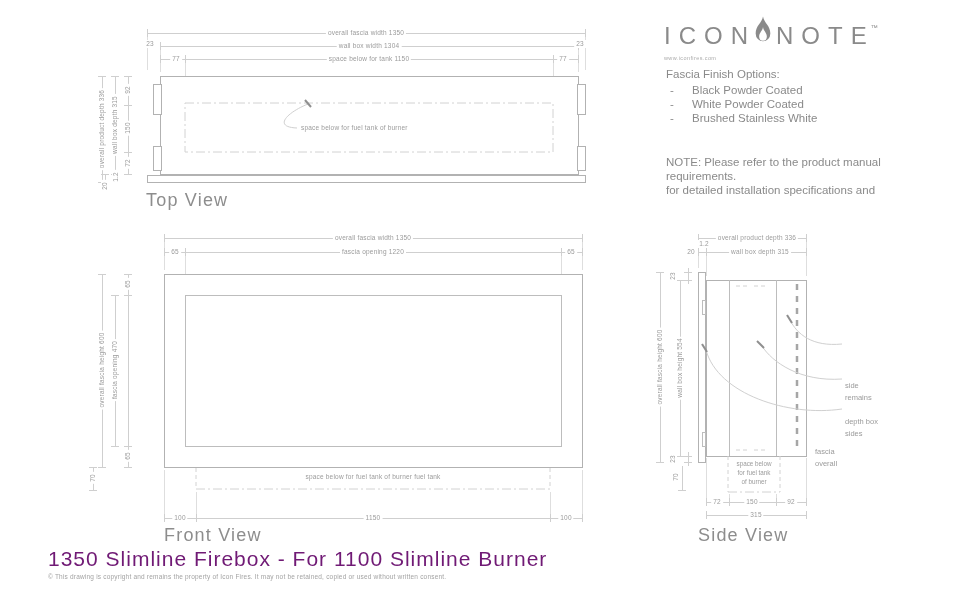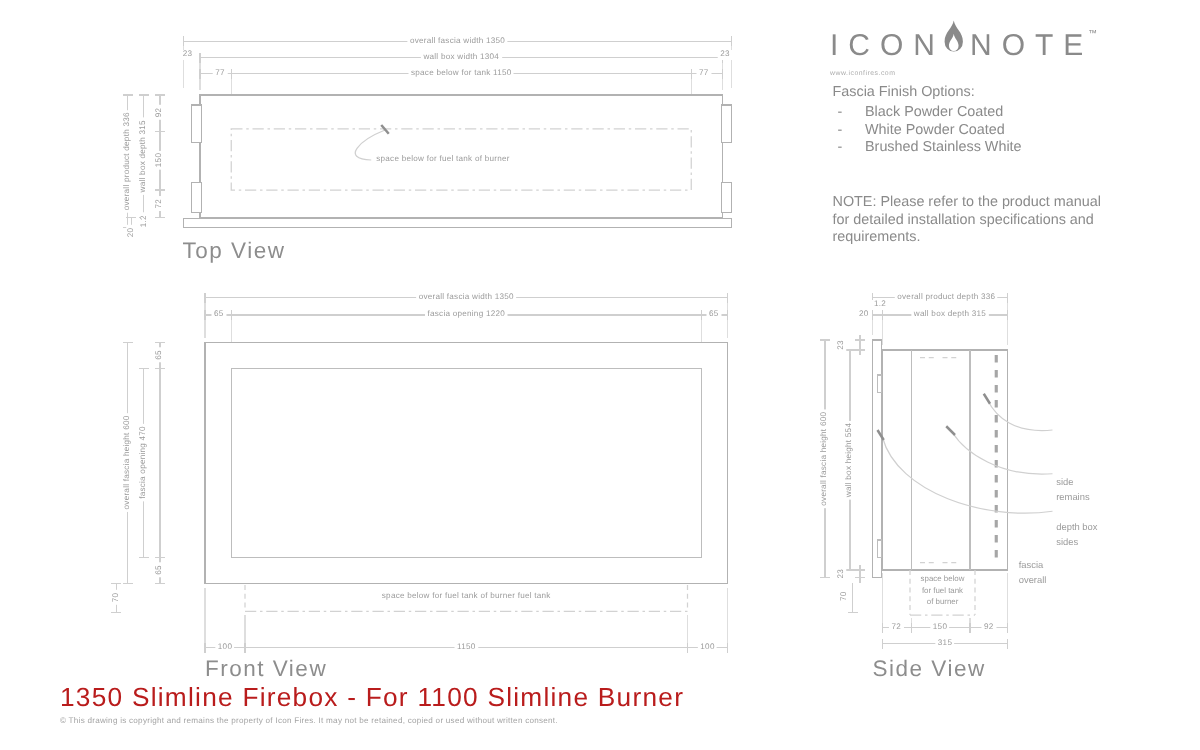--- a/index.html
+++ b/index.html
@@ -32,21 +32,21 @@
   .brand-tm { font-size:7px; position:relative; top:-9px; left:-4px; }
   .brand-site { font-size:5.5px; color:#ababab; letter-spacing:0.4px; margin-top:1px; }
 
   .infoblock { position:absolute; left:666px; top:68px; color:#8a8a8a; width:260px; }
   .info-title { font-size:11.5px; margin:0 0 3px 0; }
   .info-list { list-style:none; margin:0; padding:0; }
   .info-list li { display:flex; font-size:11.5px; line-height:14px; }
   .info-list .dash { width:22px; padding-left:4px; }
   .noteblock { position:absolute; left:666px; top:131px; color:#8a8a8a; font-size:11.5px; line-height:14px; width:240px;margin-top:24px; }
 
-  .drawing-title { position:absolute; left:48px; top:547px; font-size:21px; color:#b91c1c; letter-spacing:1px; white-space:nowrap; }
+  .drawing-title { position:absolute; left:48px; top:547px; font-size:21px; color:#701a75; letter-spacing:1px; white-space:nowrap; }
   .copyright { position:absolute; left:48px; top:573px; font-size:6.5px; color:#a3a3a3; letter-spacing:0.2px; white-space:nowrap; }
 </style>
 </head>
 <body>
 
 <div class="sheet">
 
   <svg class="drawing" width="960" height="600" viewBox="0 0 960 600">
 
     <g>
@@ -210,20 +210,20 @@
       </li>
       <li>
         <span class="dash">-</span>
         <span>Brushed Stainless White</span>
       </li>
     </ul>
   </div>
 
   <div class="noteblock">
     <div>NOTE: Please refer to the product manual</div>
+    <div>requirements.</div>
     <div>for detailed installation specifications and</div>
-    <div>requirements.</div>
   </div>
 
   <div class="drawing-title">1350 Slimline Firebox - For 1100 Slimline Burner</div>
   <div class="copyright">© This drawing is copyright and remains the property of Icon Fires. It may not be retained, copied or used without written consent.</div>
 
 </div>
 
 </body></html>

